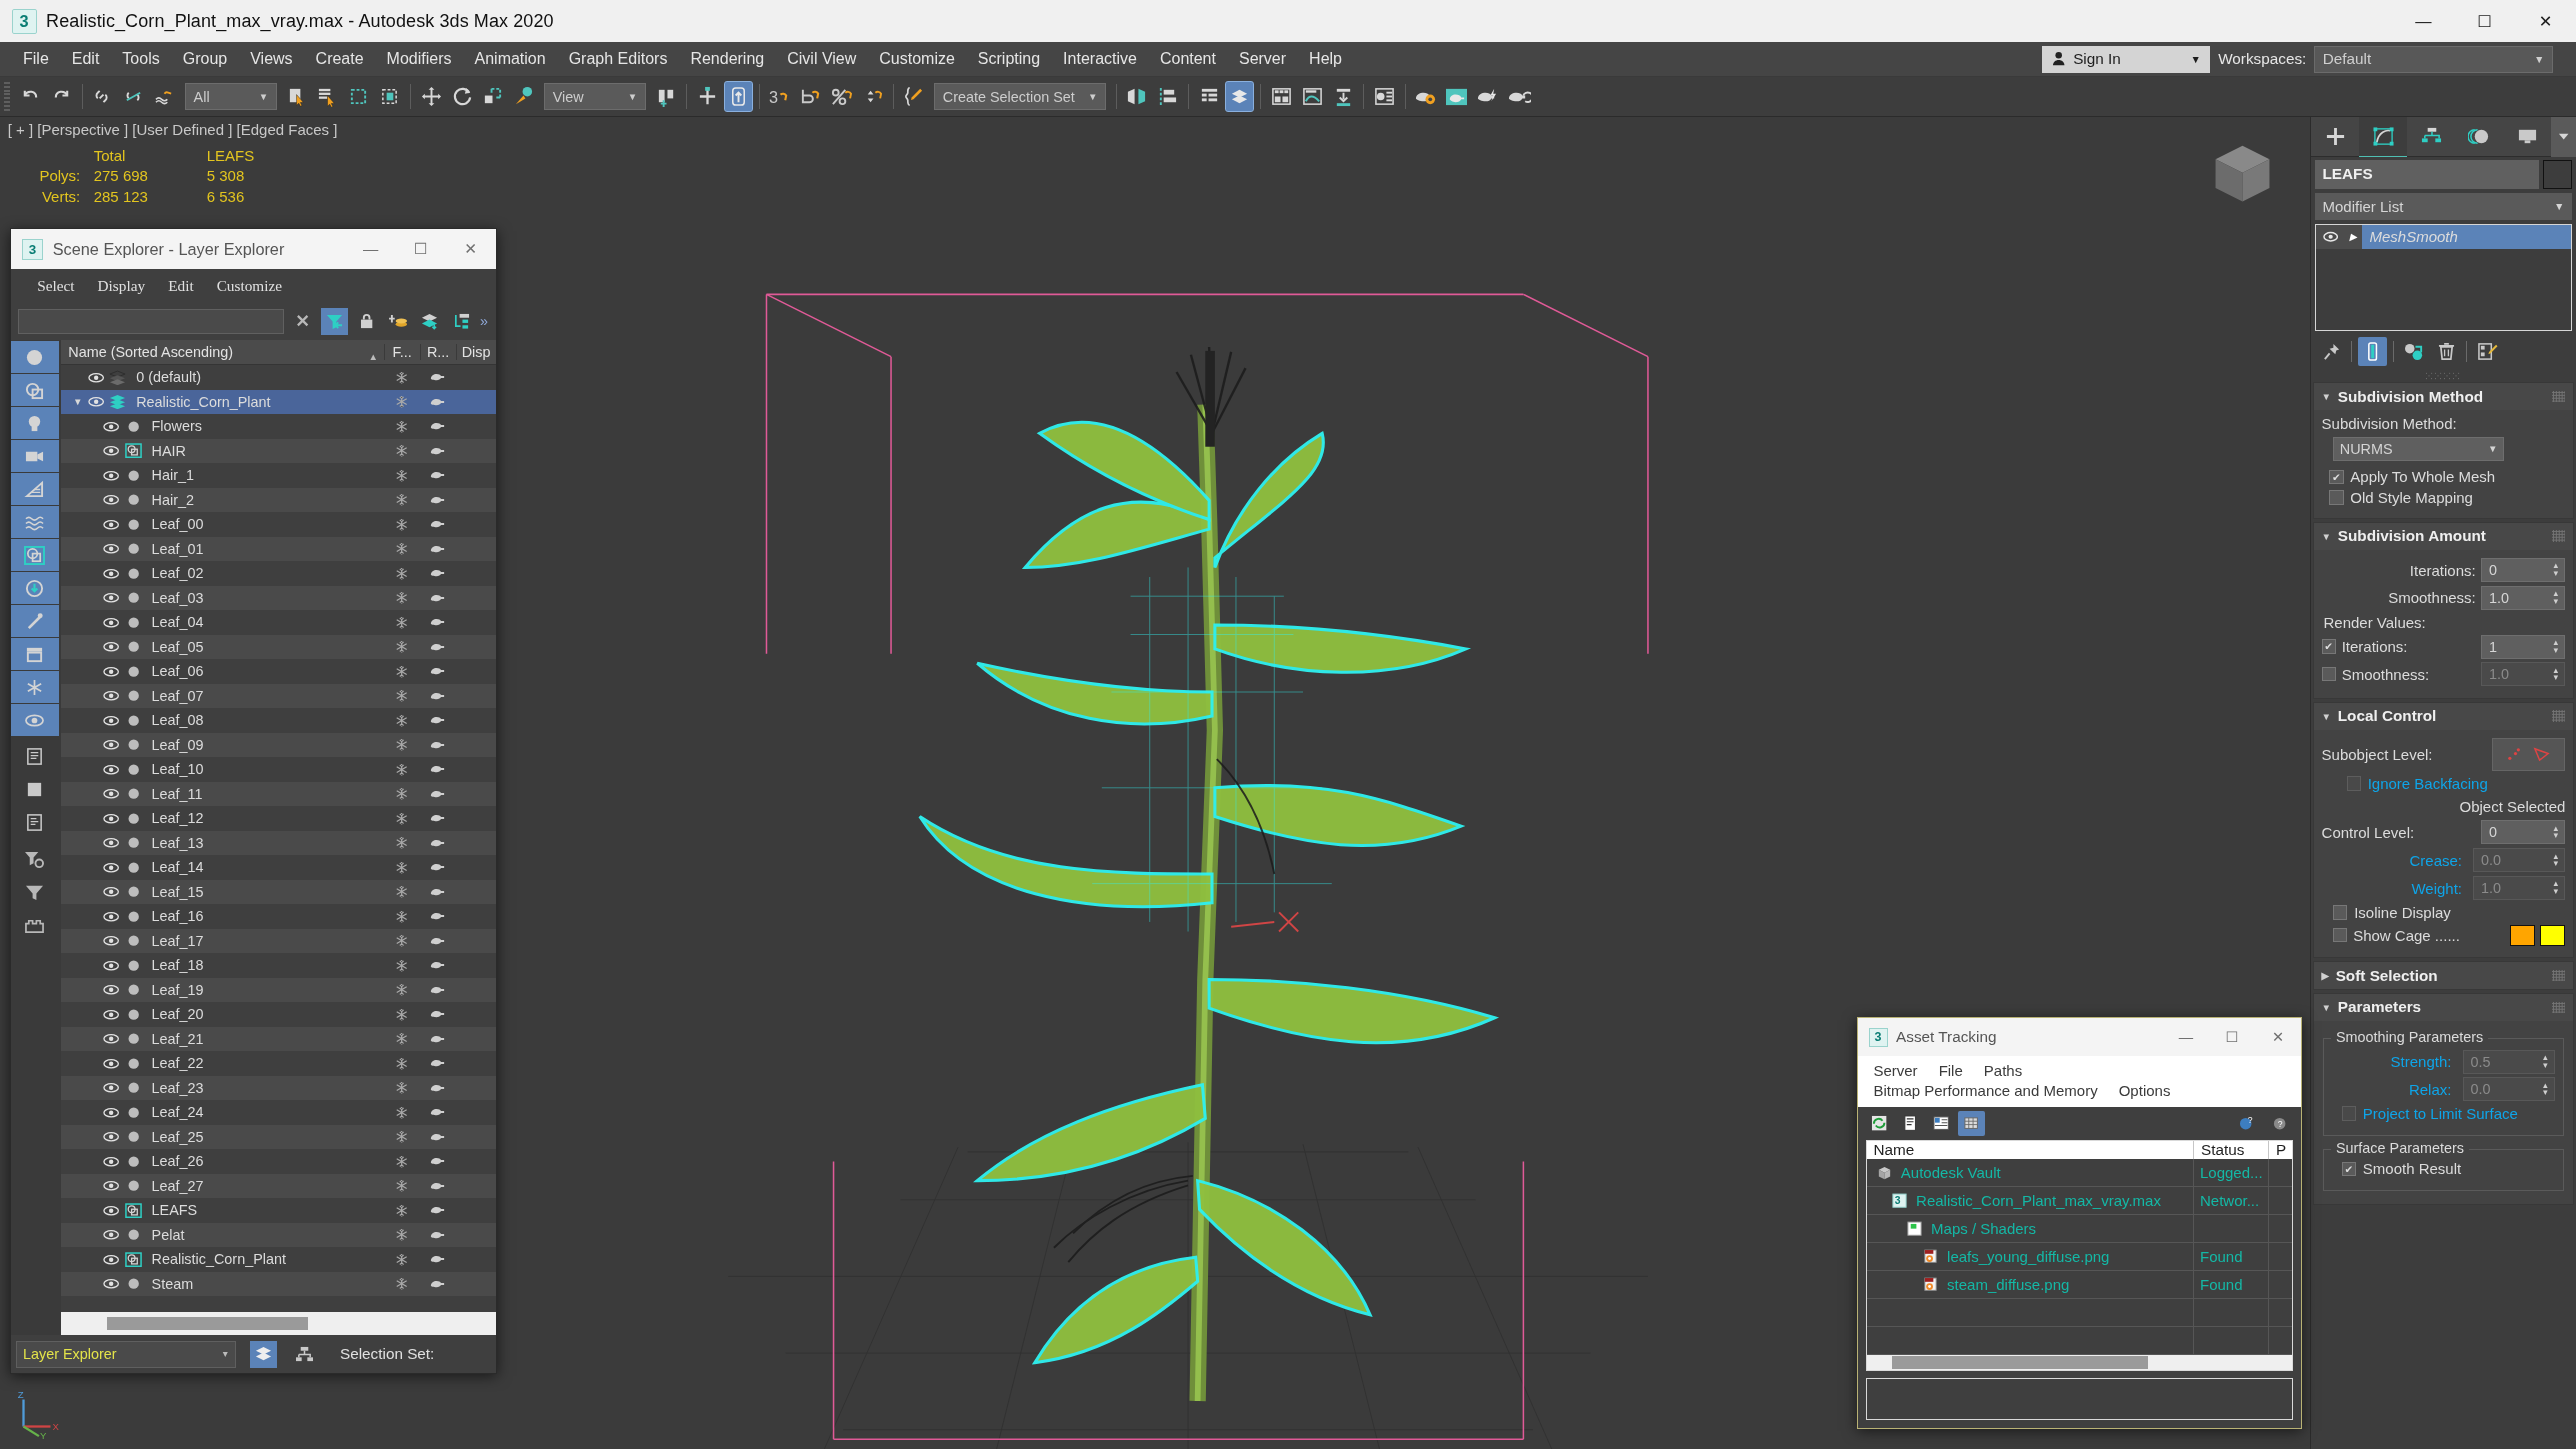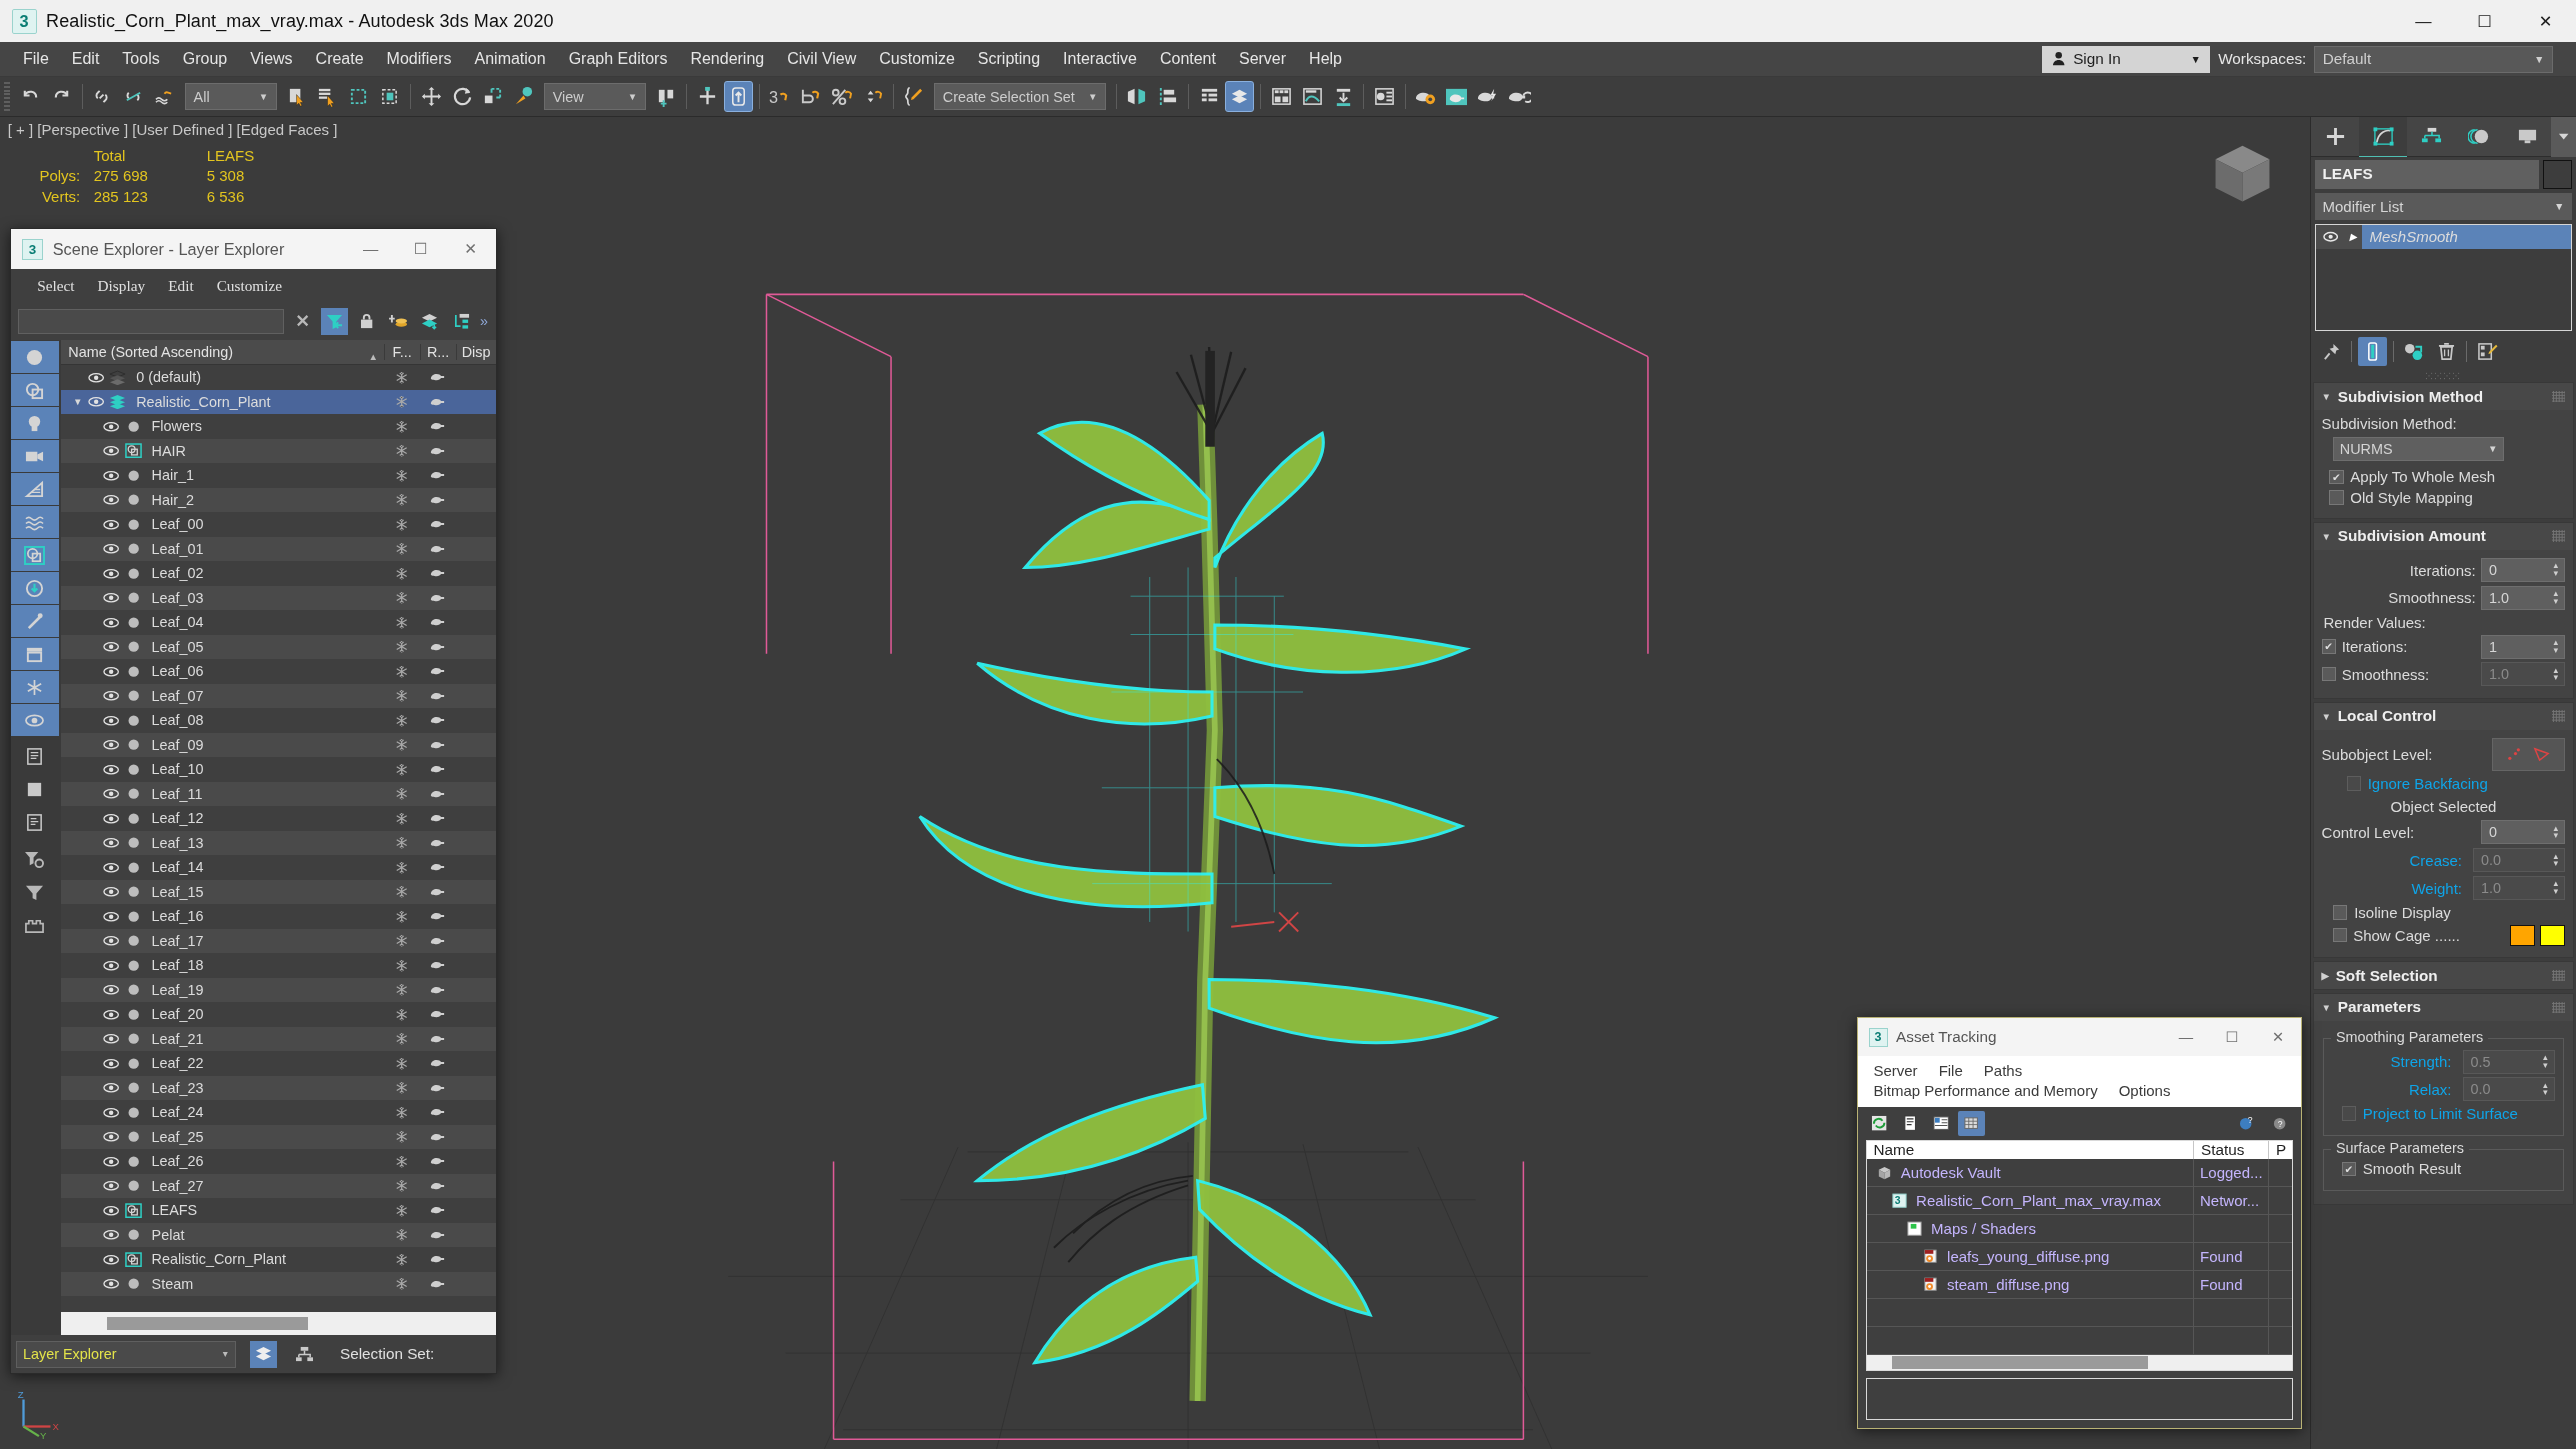--- a/index.html
+++ b/index.html
@@ -157,21 +157,21 @@
   .at-tb{width:27px;height:25px;display:flex;align-items:center;justify-content:center;border-radius:1.9px;}
   .at-tb.on{background:#5b83b8;}
   .at-grid{flex:1;margin:0 7.7px;border:1px solid #d9d9d9;background:#3f3f3f;
     display:flex;flex-direction:column;min-height:0;}
   .at-hdr{height:29px;background:#fff;color:#1f1f1f;display:flex;align-items:center;font-size:15.3px;}
   .at-hdr .c{border-right:1px solid #c6c6c6;height:100%;display:flex;align-items:center;padding-left:6.7px;}
   .at-hdr .c-name{flex:1;}
   .at-hdr .c-status{width:75px;}
   .at-hdr .c-p{width:23px;border-right:none;}
   .at-rows{flex:1;}
-  .at-row{height:28px;display:flex;align-items:center;font-size:15px;color:#c4b5fd;
+  .at-row{height:28px;display:flex;align-items:center;font-size:15px;color:#14b8a6;
     border-bottom:1px solid #565656;}
   .at-row .c{border-right:1px solid #565656;height:100%;display:flex;align-items:center;padding-left:5.7px;overflow:hidden;white-space:nowrap;}
   .at-row .c-name{flex:1;}
   .at-row .c-status{width:75px;}
   .at-row .c-p{width:23px;border-right:none;}
   .at-fico{width:19px;height:16.3px;margin-right:5.7px;flex:none;}
   .at-hscroll{height:23px;background:#efefef;display:flex;align-items:center;}
   .at-hthumb{height:12.5px;background:#9a9a9a;width:60%;margin-left:6%;}
   .at-status{height:42px;margin:7.7px;border:1px solid #d9d9d9;background:#3f3f3f;}
 
@@ -2357,21 +2357,21 @@
               </svg>
             <svg width="19" height="17" viewBox="0 0 20 18">
                 <path d="M3 3l14 5-9 7z" fill="none" stroke="#d44" stroke-width="1.6"></path>
               </svg>
           </span>
         </div>
         <div class="chk" style="padding-left:25px">
           <span class="chkbox dis"></span>
           <span class="lbl dim">Ignore Backfacing</span>
         </div>
-        <div class="lbl" style="text-align:center;margin:5.7px 0">Object Selected</div>
+        <div class="lbl" style="text-align:right;margin:5.7px 0">Object Selected</div>
         <div class="frow">
           <span class="lbl">Control Level:</span>
           <span class="spin" style="width:84px;margin-left:auto">
             <span>0</span>
             <span class="arrows">▲<br>▼</span>
           </span>
         </div>
         <div class="frow">
           <span class="lbl dim" style="flex:1;text-align:right;padding-right:5.7px">Crease:</span>
           <span class="spin dis" style="width:92px">

